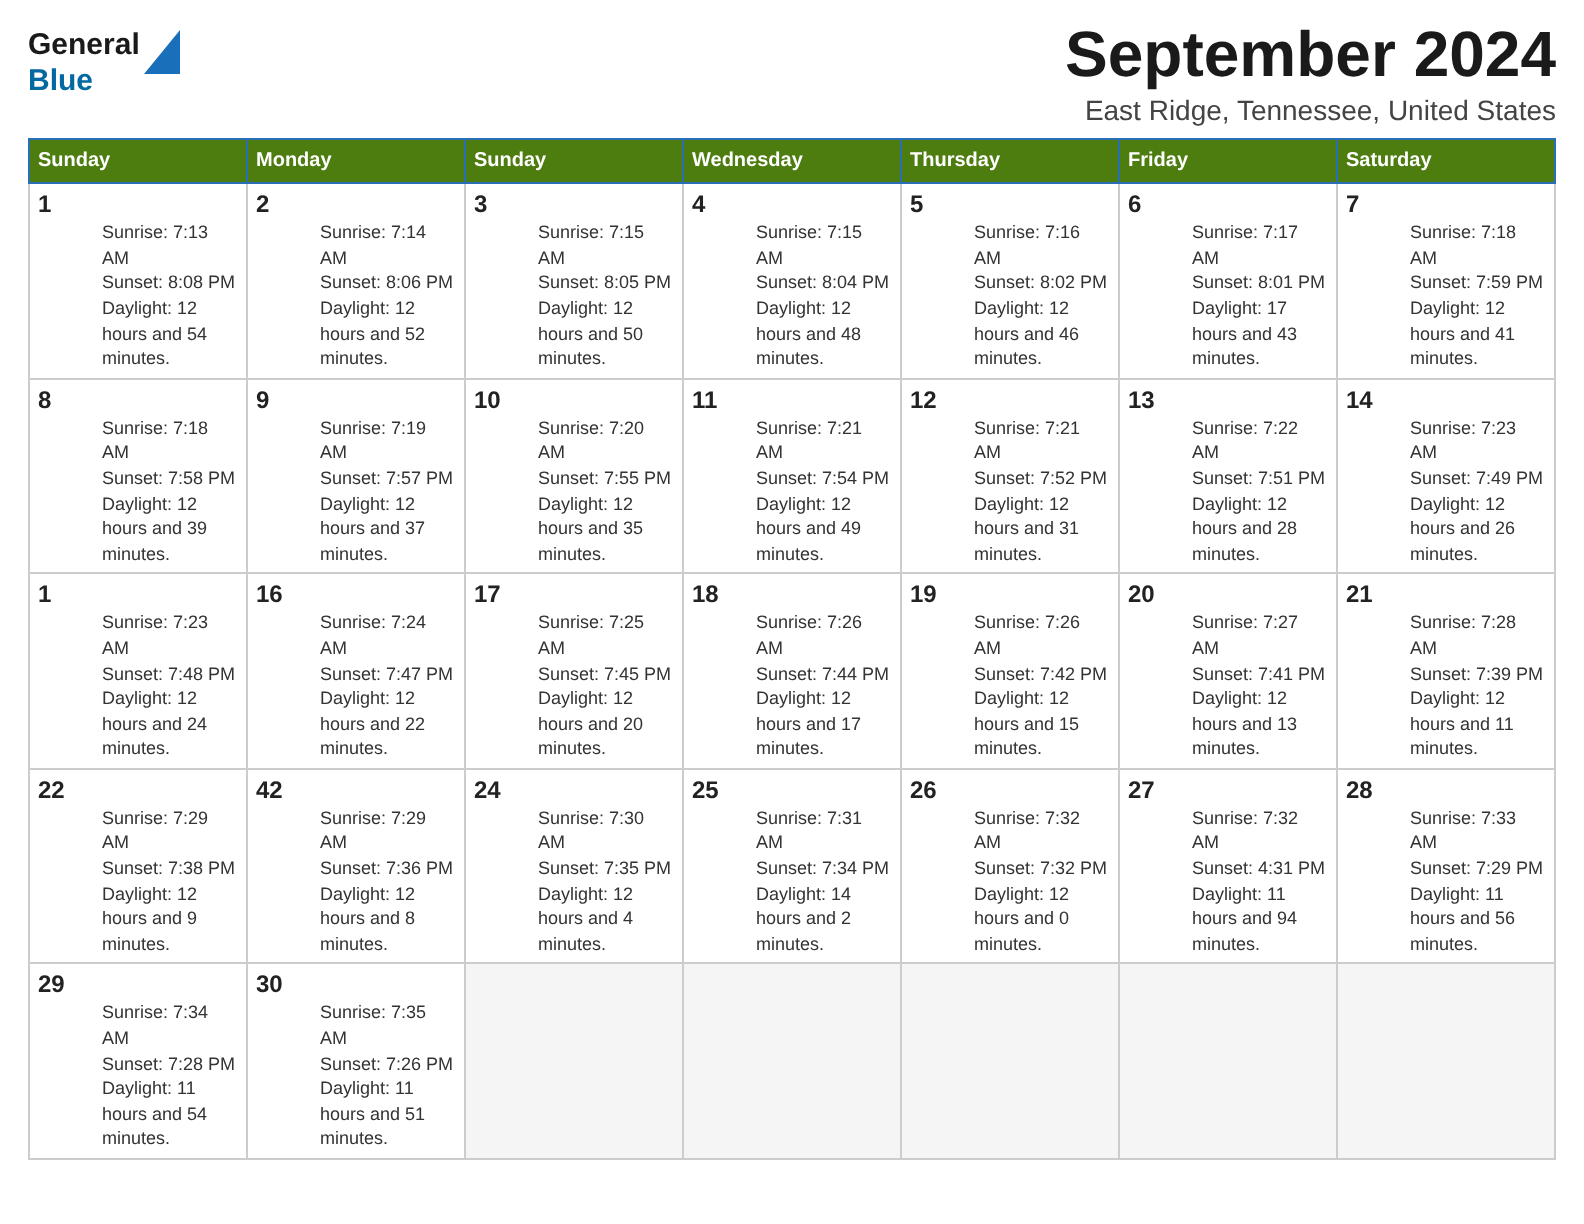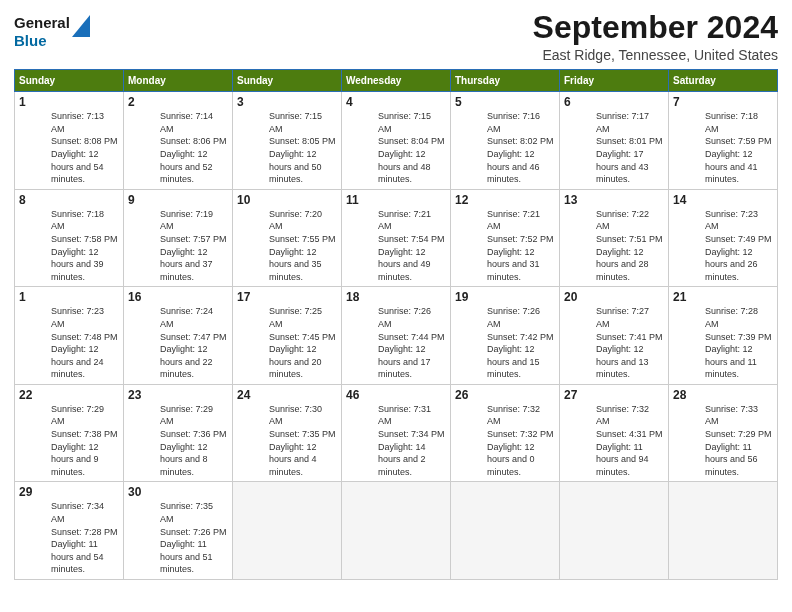--- a/index.html
+++ b/index.html
@@ -307,37 +307,37 @@
         <tr>
           <td>
           <span class="day-num">22</span>
           <div class="day-info">
             <span>Sunrise: 7:29 AM</span><br>
             <span>Sunset: 7:38 PM</span><br>
             <span>Daylight: 12 hours and 9 minutes.</span>
           </div>
         </td>
           <td>
-          <span class="day-num">23</span>
+          <span class="day-num">42</span>
           <div class="day-info">
             <span>Sunrise: 7:29 AM</span><br>
             <span>Sunset: 7:36 PM</span><br>
             <span>Daylight: 12 hours and 8 minutes.</span>
           </div>
         </td>
           <td>
           <span class="day-num">24</span>
           <div class="day-info">
             <span>Sunrise: 7:30 AM</span><br>
             <span>Sunset: 7:35 PM</span><br>
             <span>Daylight: 12 hours and 4 minutes.</span>
           </div>
         </td>
           <td>
-          <span class="day-num">46</span>
+          <span class="day-num">25</span>
           <div class="day-info">
             <span>Sunrise: 7:31 AM</span><br>
             <span>Sunset: 7:34 PM</span><br>
             <span>Daylight: 14 hours and 2 minutes.</span>
           </div>
         </td>
           <td>
           <span class="day-num">26</span>
           <div class="day-info">
             <span>Sunrise: 7:32 AM</span><br>

